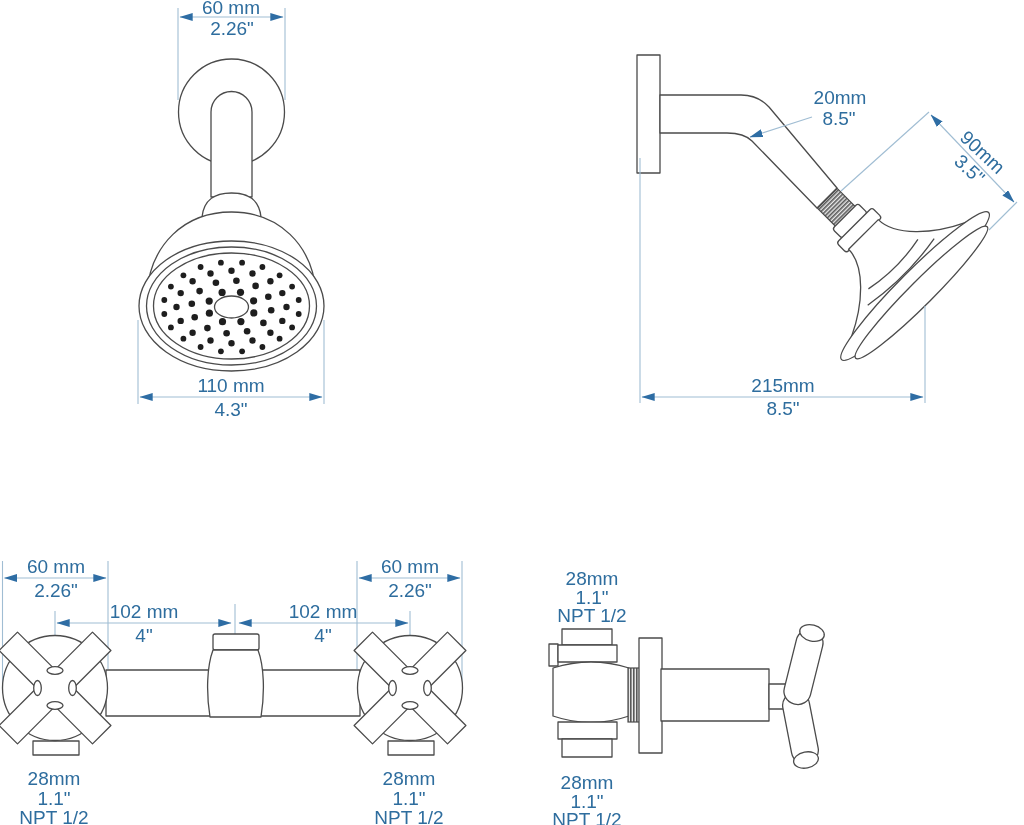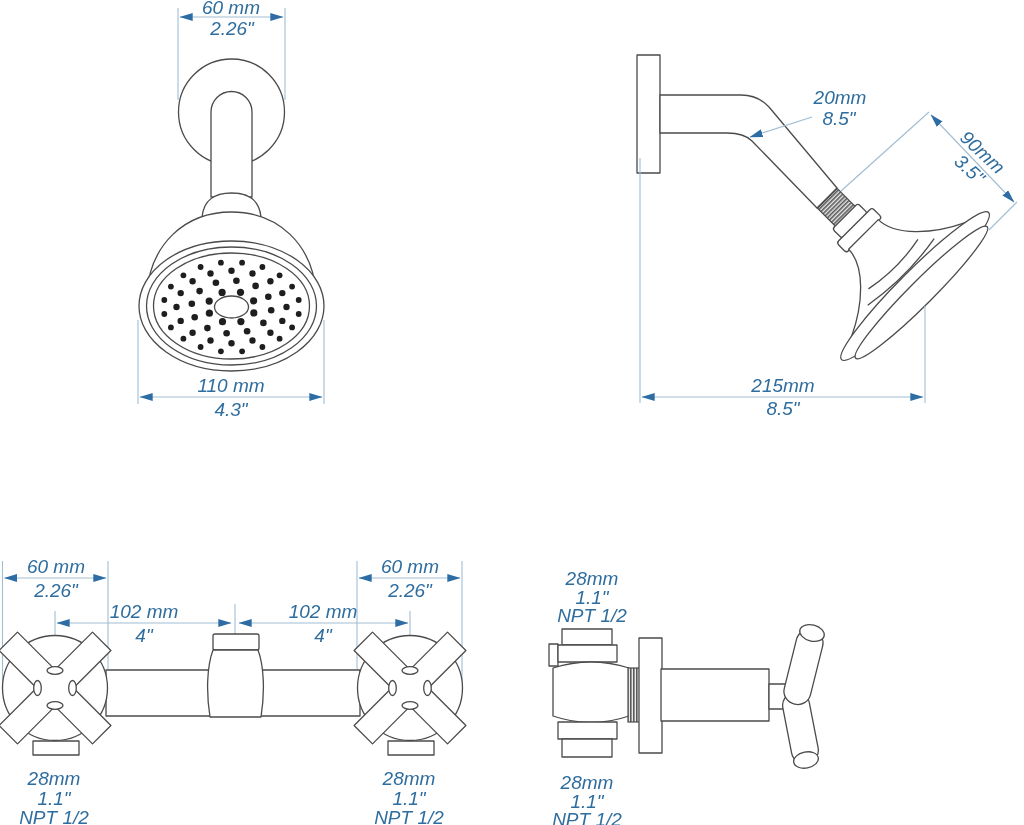--- a/index.html
+++ b/index.html
@@ -3,21 +3,21 @@
 <meta charset="utf-8">
 <style>
   :root{
     --c-text:#2e6d9e;
     --c-dim:#a0bdd3;
     --c-arrow:#2e6da4;
     --c-line:#4b4b4b;
     --c-bg:#ffffff;
   }
   html,body{margin:0;padding:0;background:var(--c-bg);}
-  .stage{position:relative;width:1024px;height:825px;background:var(--c-bg);overflow:hidden;font-style:italic;}
+  .stage{position:relative;width:1024px;height:825px;background:var(--c-bg);overflow:hidden;}
   svg{display:block;}
   .outline{fill:#fff;stroke:var(--c-line);stroke-width:1.3;stroke-linejoin:round;}
   .outline-nf{fill:none;stroke:var(--c-line);stroke-width:1.3;stroke-linejoin:round;}
   .dimline{fill:none;stroke:var(--c-dim);stroke-width:1.1;}
   .extline{fill:none;stroke:var(--c-dim);stroke-width:1.1;}
   .dim-text{fill:var(--c-text);font-family:"Liberation Sans",sans-serif;font-size:19px;text-anchor:middle;}
   .dot{fill:#1e1e1e;stroke:none;}
 </style>
 </head>
 <body>

